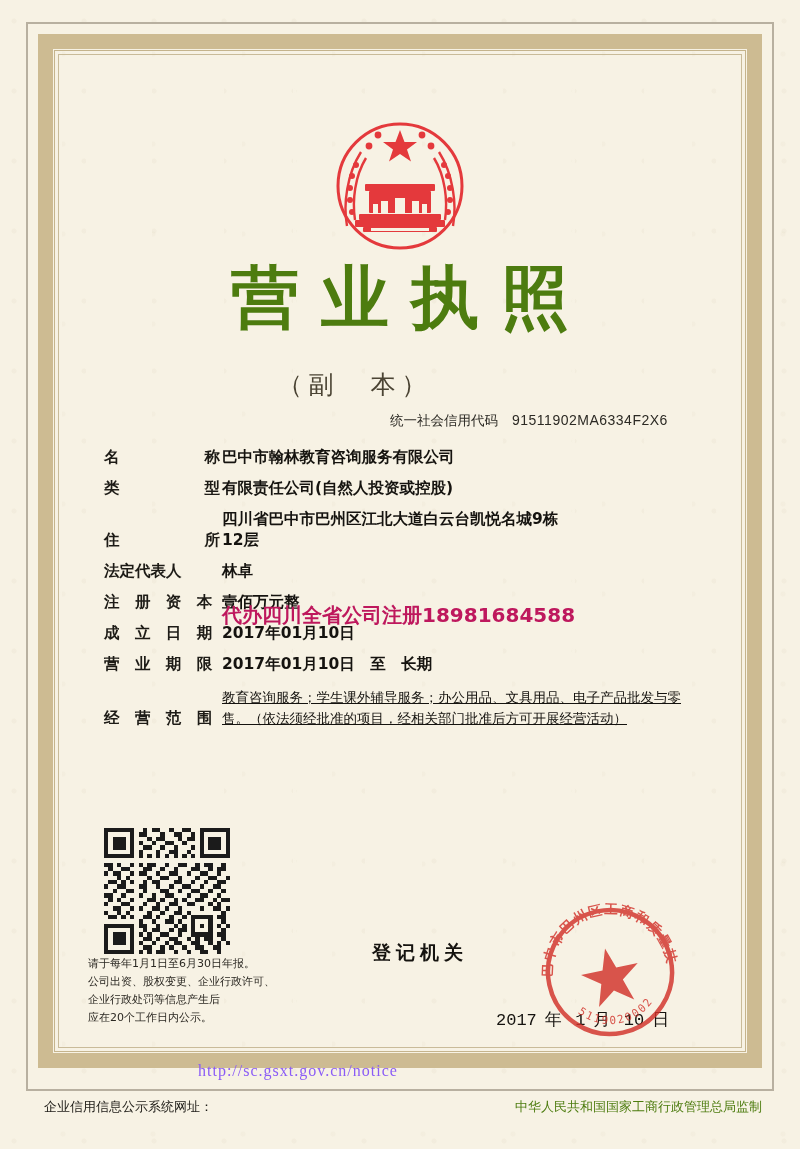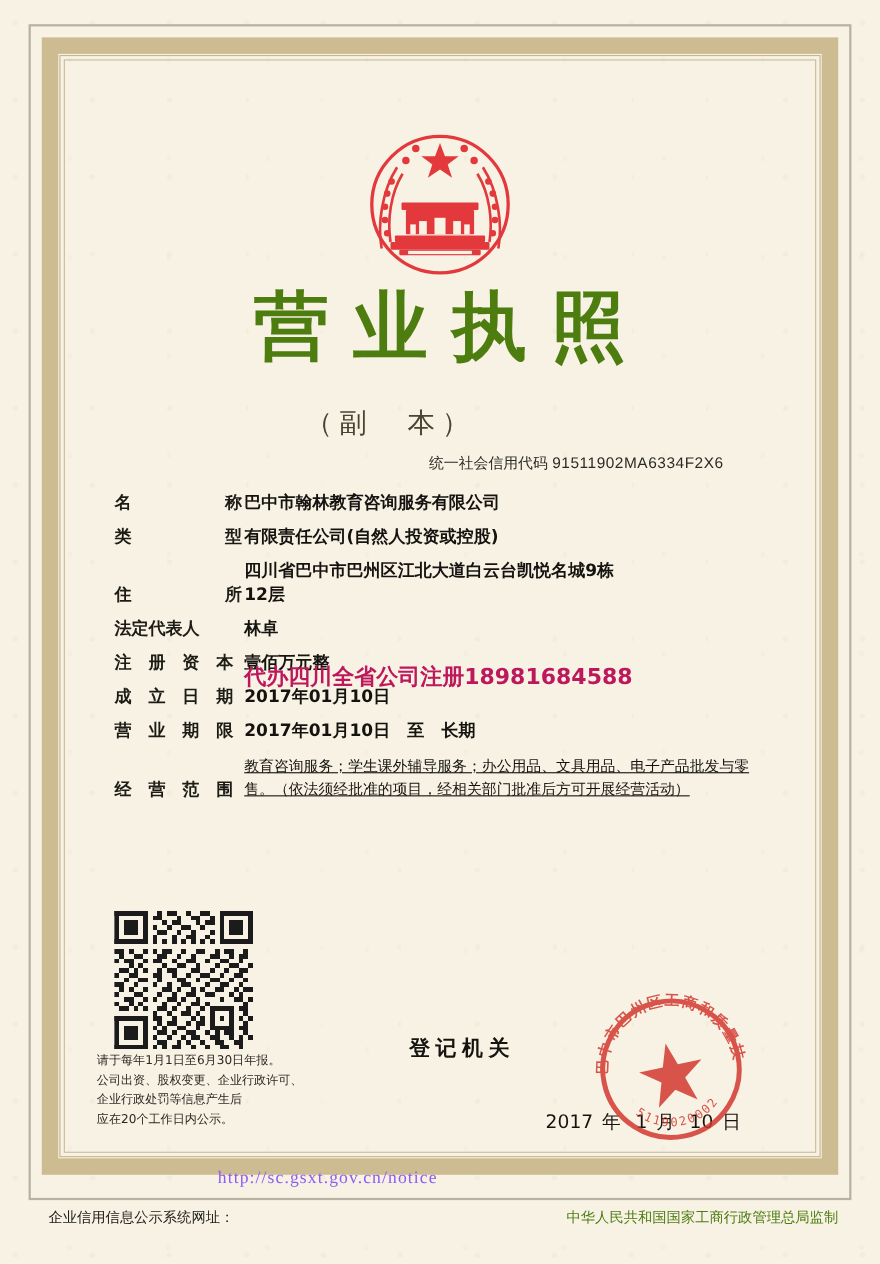--- a/index.html
+++ b/index.html
@@ -127,21 +127,21 @@
     position: absolute;
     top: 412px;
     left: 390px;
     width: 340px;
     font-family: "DejaVu Sans", "Liberation Sans", sans-serif;
     font-size: 13.5px;
     color: #2c2a24;
     white-space: nowrap;
   }
   .credit-line .code {
-    margin-left: 4px;
+    margin-left: 14px;
     letter-spacing: 0.5px;
     font-family: "Liberation Sans", sans-serif;
     font-size: 14px;
   }
 
   
   .fields {
     position: absolute;
     top: 447px;
     left: 104px;
@@ -227,21 +227,21 @@
   }
   .issue-date {
     position: absolute;
     left: 492px;
     top: 1008px;
     font-family: "DejaVu Sans", "Liberation Sans", sans-serif;
     font-size: 17px;
     color: #15130f;
     white-space: nowrap;
   }
-  .issue-date span { margin: 17px 4px; }
+  .issue-date span { margin: 17px 4px; font-family: Liberation Mono, monospace; }
 
   
   .seal {
     position: absolute;
     left: 530px;
     top: 892px;
     width: 160px;
     height: 160px;
     transform: rotate(-12deg);
     opacity: 0.82;

